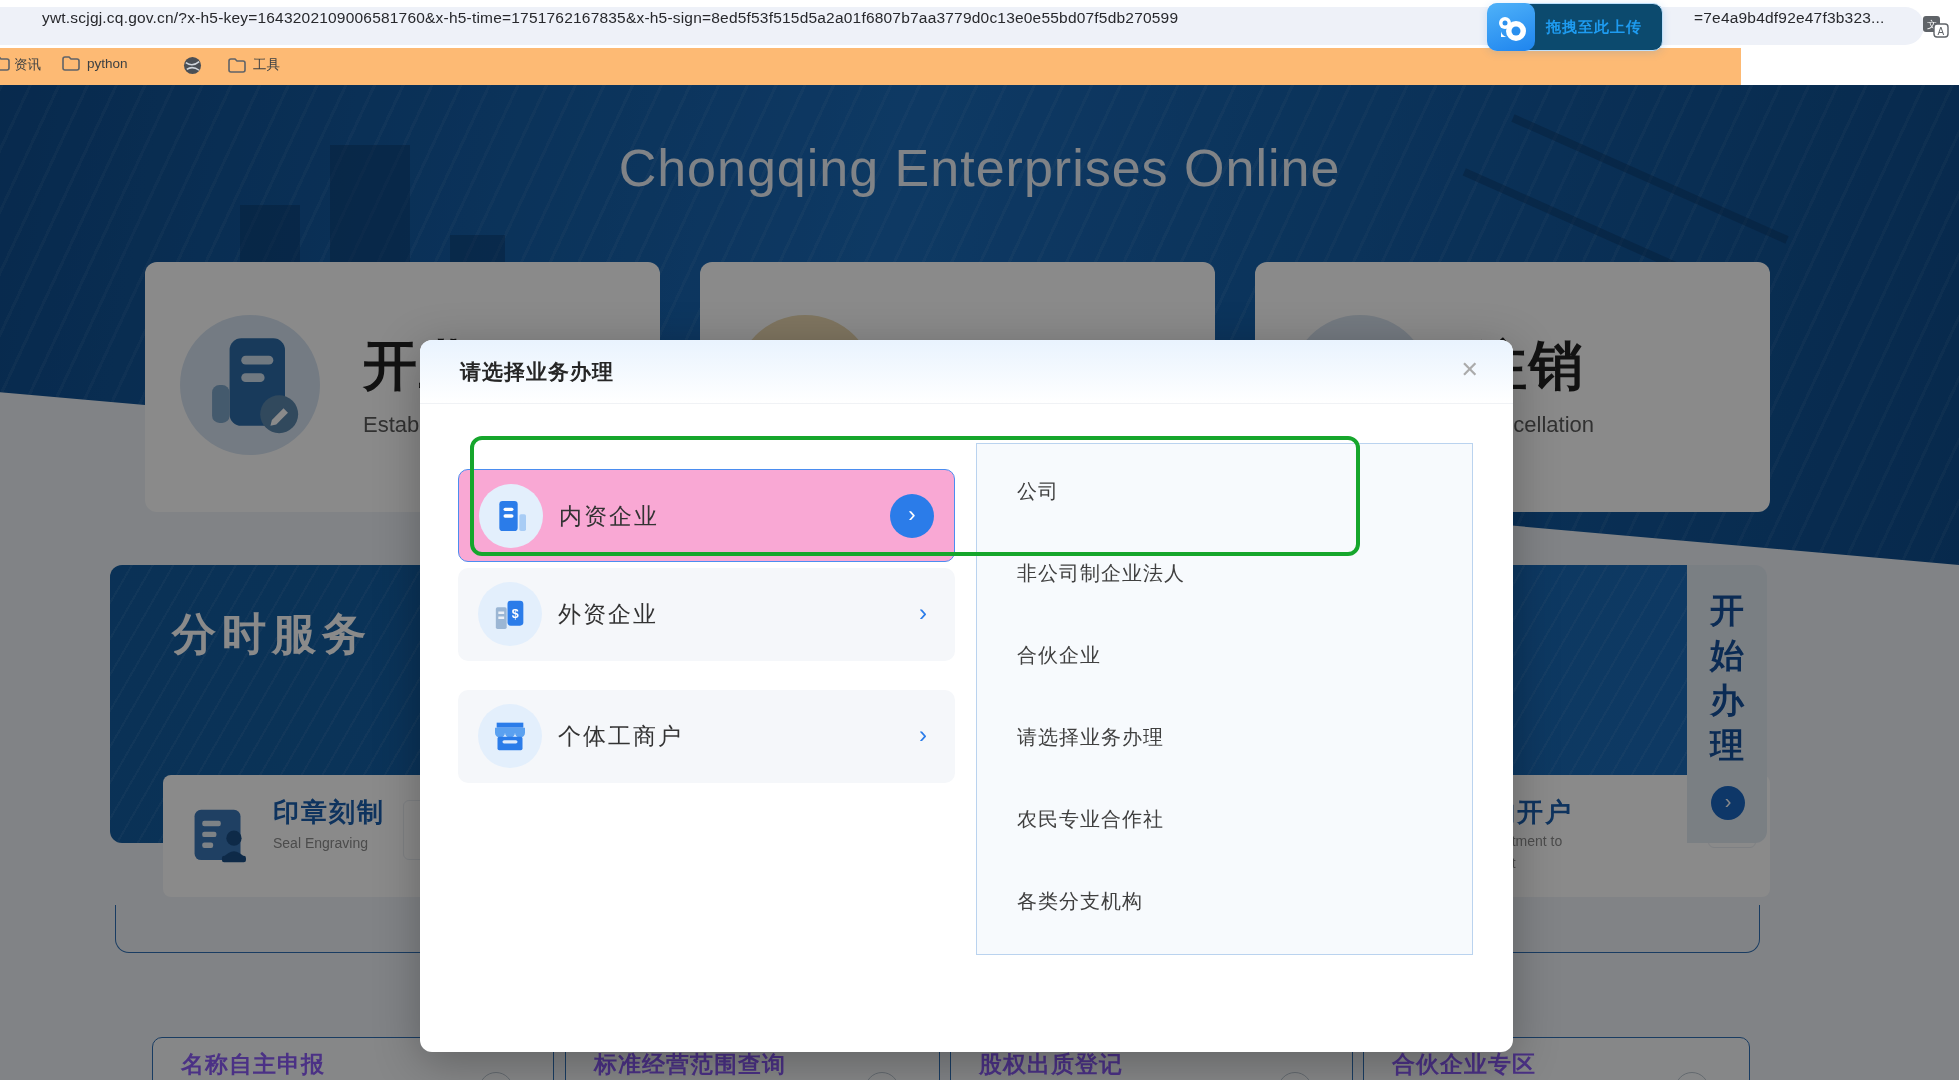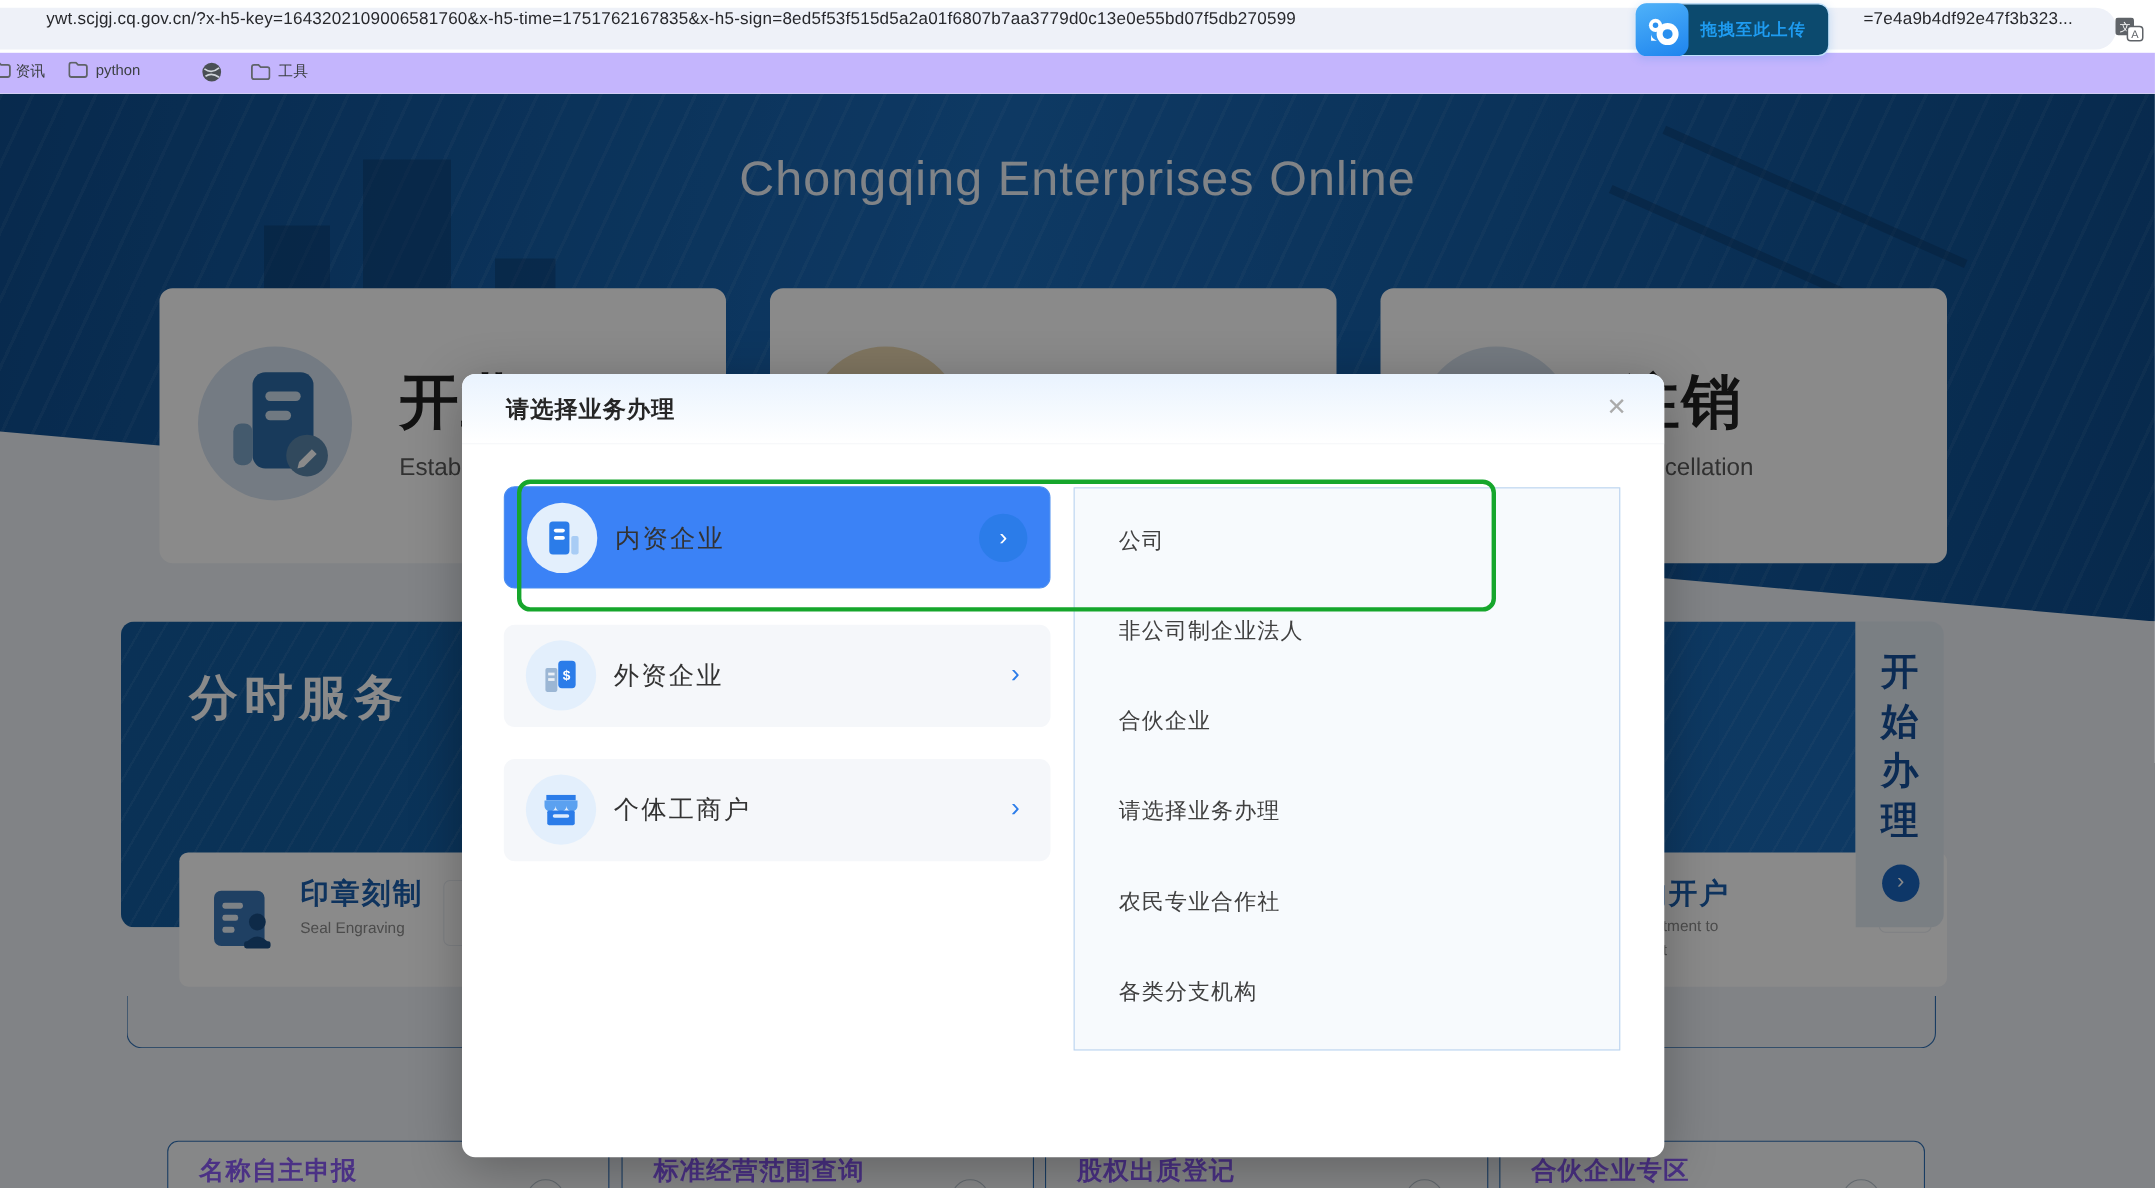--- a/index.html
+++ b/index.html
@@ -11,34 +11,34 @@
   #omnibox { position:absolute; left:-26px; top:7px; width:1950px; height:38px; background:#eef1f8; border-radius:19px; }
   #url-left { position:absolute; left:42px; top:9px; width:1448px; height:20px; overflow:hidden; white-space:nowrap;
     font-size:15.5px; color:#27282c; letter-spacing:.2px; }
   #url-right { position:absolute; left:1694px; top:9px; white-space:nowrap; font-size:15.5px; color:#27282c; letter-spacing:.2px; }
   #translate-ic { position:absolute; left:1923px; top:16px; width:26px; height:24px; }
   #upload-btn { position:absolute; left:1487px; top:3px; width:176px; height:48px; background:#0c4a6e;
     border:1px solid #bfe0fb; border-radius:10px; box-shadow:0 2px 8px rgba(30,130,230,.18); z-index:70; }
   #upload-sq { position:absolute; left:-1px; top:-1px; width:48px; height:48px; border-radius:10px;
     background:linear-gradient(160deg,#4fb2f9,#1e84ee); }
   #upload-label { position:absolute; left:58px; top:14px; font-size:15px; font-weight:bold; color:#1e9bf0; letter-spacing:1px; }
-  #bookmarks { position:absolute; left:0; top:48px; width:1959px; height:37px; background:#c4b5fd; font-size:13.5px; color:#3c4043; }
+  #bookmarks { position:absolute; left:0; top:48px; width:1741px; height:37px; background:#fdba74; font-size:13.5px; color:#3c4043; }
   .bm-item { position:absolute; top:8px; display:flex; align-items:center; gap:7px; }
   .folder-svg, .globe-svg { display:block; }
 
   
   #page { position:absolute; left:0; top:85px; width:1959px; height:995px; background:#eef2f7; overflow:hidden; }
   #banner { position:absolute; left:0; top:0; width:1959px; height:480px;
     background:
       repeating-linear-gradient(115deg, rgba(255,255,255,.05) 0 3px, rgba(255,255,255,0) 3px 26px),
       linear-gradient(100deg,#0f4e8f 0%, #1a6ab8 45%, #0e4d8d 100%);
     clip-path:polygon(0 0,100% 0,100% 100%,0 64%); }
   .bldg { position:absolute; background:rgba(9,45,88,.35); }
   #banner-title { position:absolute; left:0; top:53px; width:1959px; text-align:center;
-    font-size:44px; font-weight:200; color:rgba(255,255,255,.92); letter-spacing:1px; }
+    font-size:52px; font-weight:200; color:rgba(255,255,255,.92); letter-spacing:1px; }
 
   .biz-card { position:absolute; top:177px; width:515px; height:250px; background:#fff; border-radius:12px; }
   .biz-circle { position:absolute; left:35px; top:53px; width:140px; height:140px; border-radius:50%; }
   .biz-title { position:absolute; left:218px; top:68px; font-size:54px; font-weight:bold; color:#222; letter-spacing:2px; }
   .biz-sub { position:absolute; left:218px; top:150px; font-size:22px; color:#5c5c5c; }
 
   #timeshare { position:absolute; left:110px; top:480px; width:1657px; height:278px; }
   #ts-blue { position:absolute; left:0; top:0; width:1577px; height:278px; border-radius:12px 0 0 12px;
     background:
       repeating-linear-gradient(120deg, rgba(255,255,255,.06) 0 2px, rgba(255,255,255,0) 2px 18px),
@@ -68,21 +68,21 @@
 
   
   #modal { position:absolute; left:420px; top:340px; width:1093px; height:712px; background:#fff; border-radius:12px;
     box-shadow:0 10px 46px rgba(0,0,0,.28); z-index:40; }
   #modal-header { position:absolute; left:0; top:0; width:1093px; height:64px; border-radius:12px 12px 0 0;
     background:linear-gradient(180deg,#e9f3fe,#ffffff); border-bottom:1px solid #f0f2f5; }
   #modal-title { position:absolute; left:40px; top:18px; font-size:21px; font-weight:bold; color:#262626; letter-spacing:1px; }
   #modal-close { position:absolute; right:34px; top:17px; font-size:22px; color:#ababab; font-weight:300; cursor:default; }
 
   .l-row { position:absolute; left:38px; width:497px; height:93px; border-radius:10px; background:#f5f7fa; }
-  .l-row.selected { background:#3b82f6; border:1.5px solid #4b8df0; }
+  .l-row.selected { background:#f9a8d4; border:1.5px solid #4b8df0;margin-top:27px; }
   .l-circle { position:absolute; left:20px; top:14px; width:64px; height:64px; border-radius:50%; background:#e3effc;
     display:flex; align-items:center; justify-content:center; }
   .l-label { position:absolute; left:100px; top:0; height:93px; display:flex; align-items:center;
     font-size:23px; color:#333; letter-spacing:2px; }
   .l-arrow-circle { position:absolute; right:20px; top:24px; width:44px; height:44px; border-radius:50%; background:#2b7ce9;
     color:#fff; font-size:22px; text-align:center; line-height:41px; }
   .l-chevron { position:absolute; right:28px; top:33px; color:#2b7ce9; font-size:24px; line-height:24px; }
 
   #r-panel { position:absolute; left:556px; top:103px; width:497px; height:512px; background:#f7fafd;
     border:1px solid #bad3ef; border-radius:0; }

